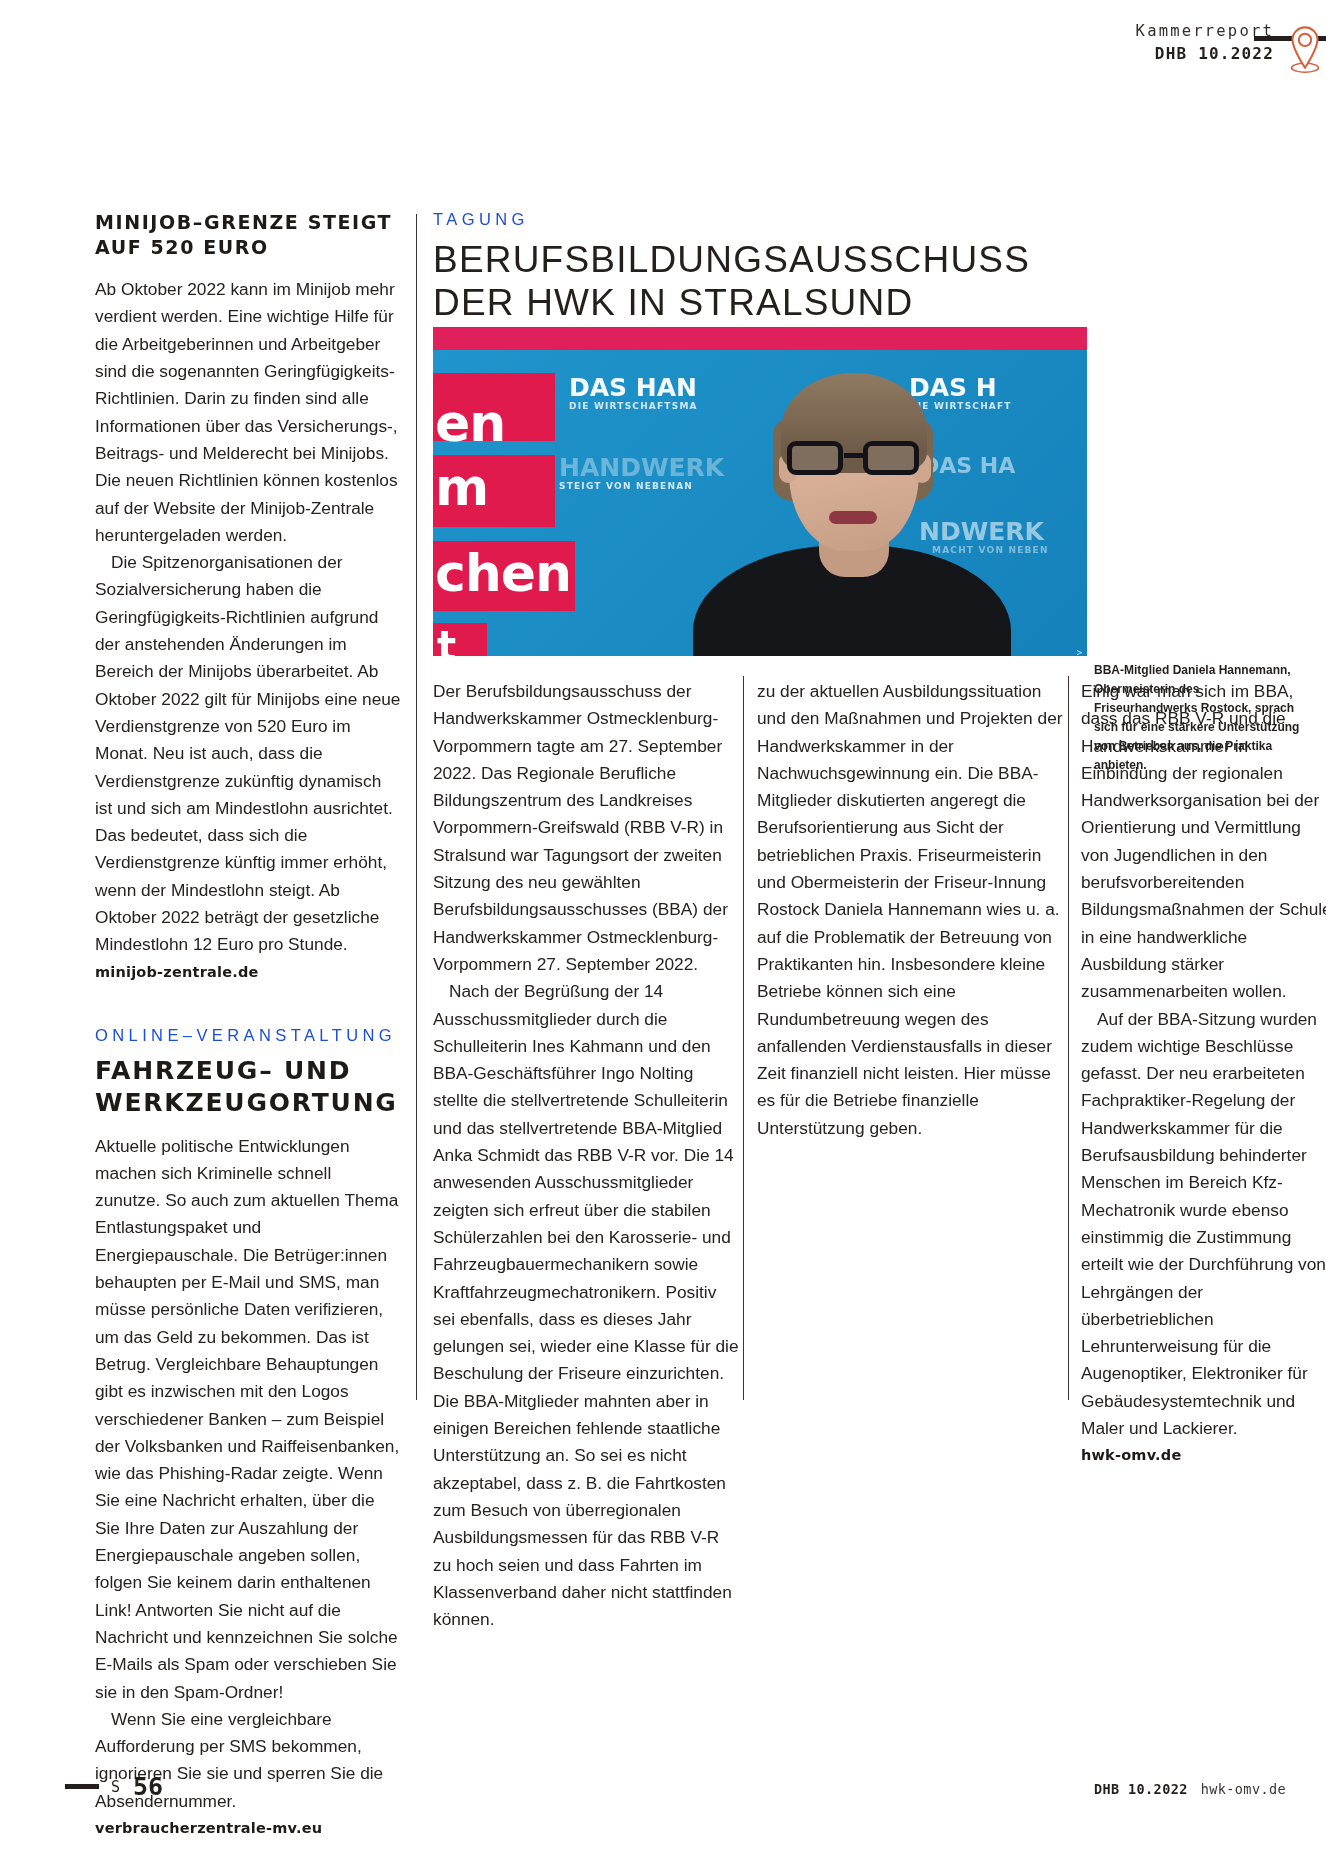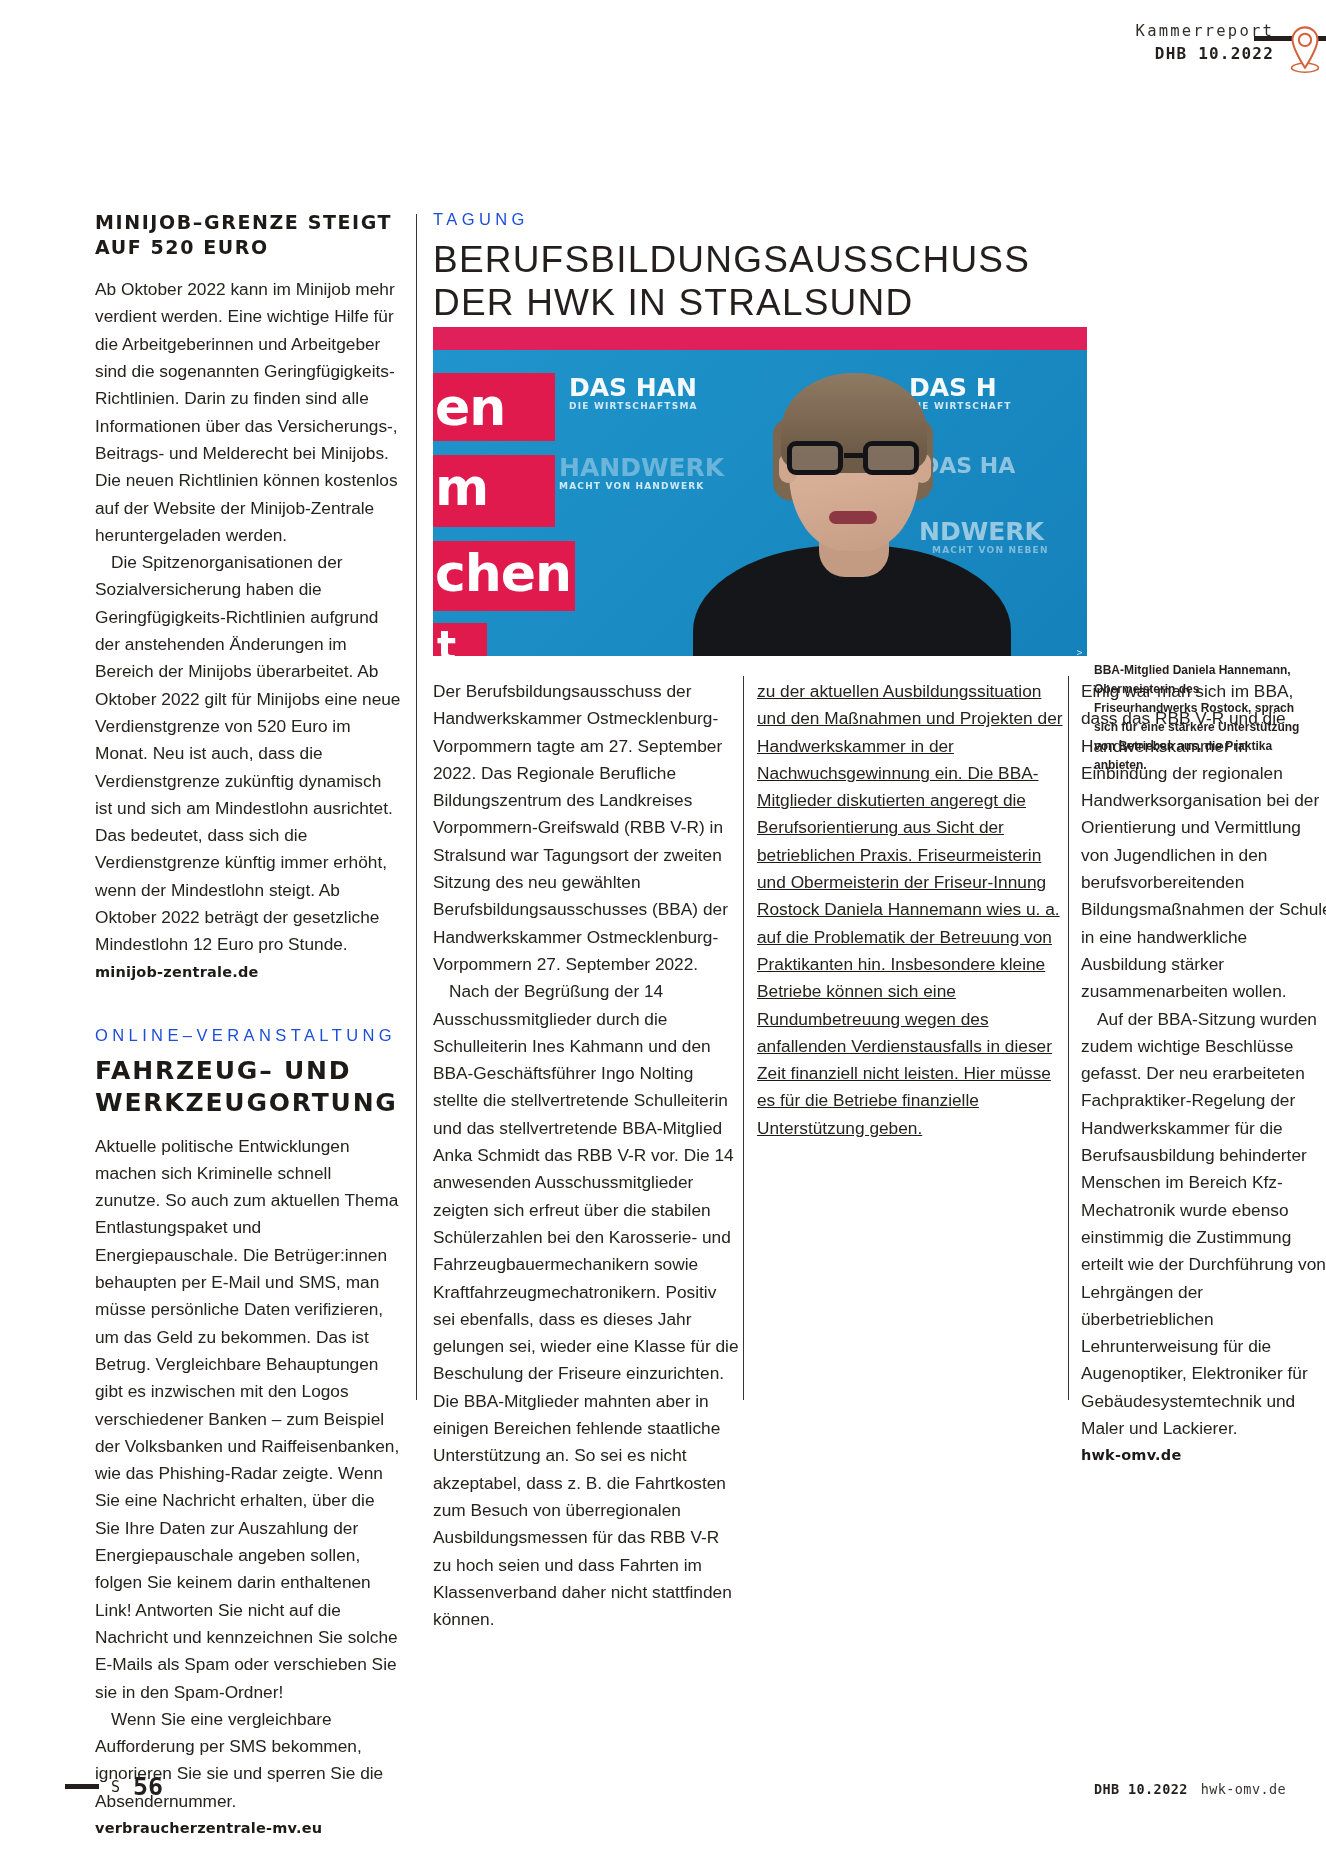--- a/index.html
+++ b/index.html
@@ -168,21 +168,21 @@
   .ph-red.r2 { left: -6px; top: 128px; width: 128px; height: 72px; }
   .ph-red.r3 { left: -6px; top: 214px; width: 148px; height: 70px; }
   .ph-red.r4 { left: -6px; top: 296px; width: 60px;  height: 42px; }
   .ph-word {
     position: absolute;
     font-family: "DejaVu Sans", sans-serif;
     font-weight: 700;
     color: #ffffff;
     letter-spacing: -1px;
   }
-  .ph-word.w1 { left: 2px;   top: 50px;  font-size: 52px; text-align: center; }
+  .ph-word.w1 { left: 2px;   top: 66px;  font-size: 52px; text-align: center; }
   .ph-word.w2 { left: 2px;   top: 130px; font-size: 52px; }
   .ph-word.w3 { left: 2px;   top: 216px; font-size: 52px; }
   .ph-word.w4 { left: 4px;   top: 296px; font-size: 40px; }
   .ph-logo {
     position: absolute;
     font-family: "DejaVu Sans", sans-serif;
     font-weight: 700;
     color: rgba(255,255,255,0.95);
     letter-spacing: 0px;
     white-space: nowrap;
@@ -284,21 +284,21 @@
     font-weight: 600;
   }
 
   
   .art-col {
     position: absolute;
     top: 678px;
     width: 306px;
   }
   .art-col.a1 { left: 386px; }
-  .art-col.a2 { left: 710px; text-decoration: underline; }
+  .art-col.a2 { left: 710px; }
   .art-col.a3 { left: 1034px; width: 252px; top: 678px; }
 
   
   .footer-left {
     position: absolute;
     left: 18px;
     bottom: 74px;
     display: flex;
     align-items: center;
     gap: 12px;
@@ -403,21 +403,21 @@
       <div class="ph-word w1">en</div>
       <div class="ph-word w2">m</div>
       <div class="ph-word w3">chen</div>
       <div class="ph-word w4">t</div>
 
       <div class="ph-logo l1">DAS HAN</div>
       <div class="ph-logo l1s">DIE WIRTSCHAFTSMA</div>
       <div class="ph-logo l2">DAS H</div>
       <div class="ph-logo l2s">DIE WIRTSCHAFT</div>
       <div class="ph-logo l3 faint">HANDWERK</div>
-      <div class="ph-logo l3s">MACHT VON HANDWERK</div>
+      <div class="ph-logo l3s">STEIGT VON NEBENAN</div>
       <div class="ph-logo l4">NDWERK</div>
       <div class="ph-logo l4s">MACHT VON NEBEN</div>
       <div class="ph-logo l5">DAS HA</div>
 
       <div class="person">
         <div class="p-shoulders"></div>
         <div class="p-neck"></div>
         <div class="p-hair-l"></div>
         <div class="p-hair-r"></div>
         <div class="p-face"></div>

